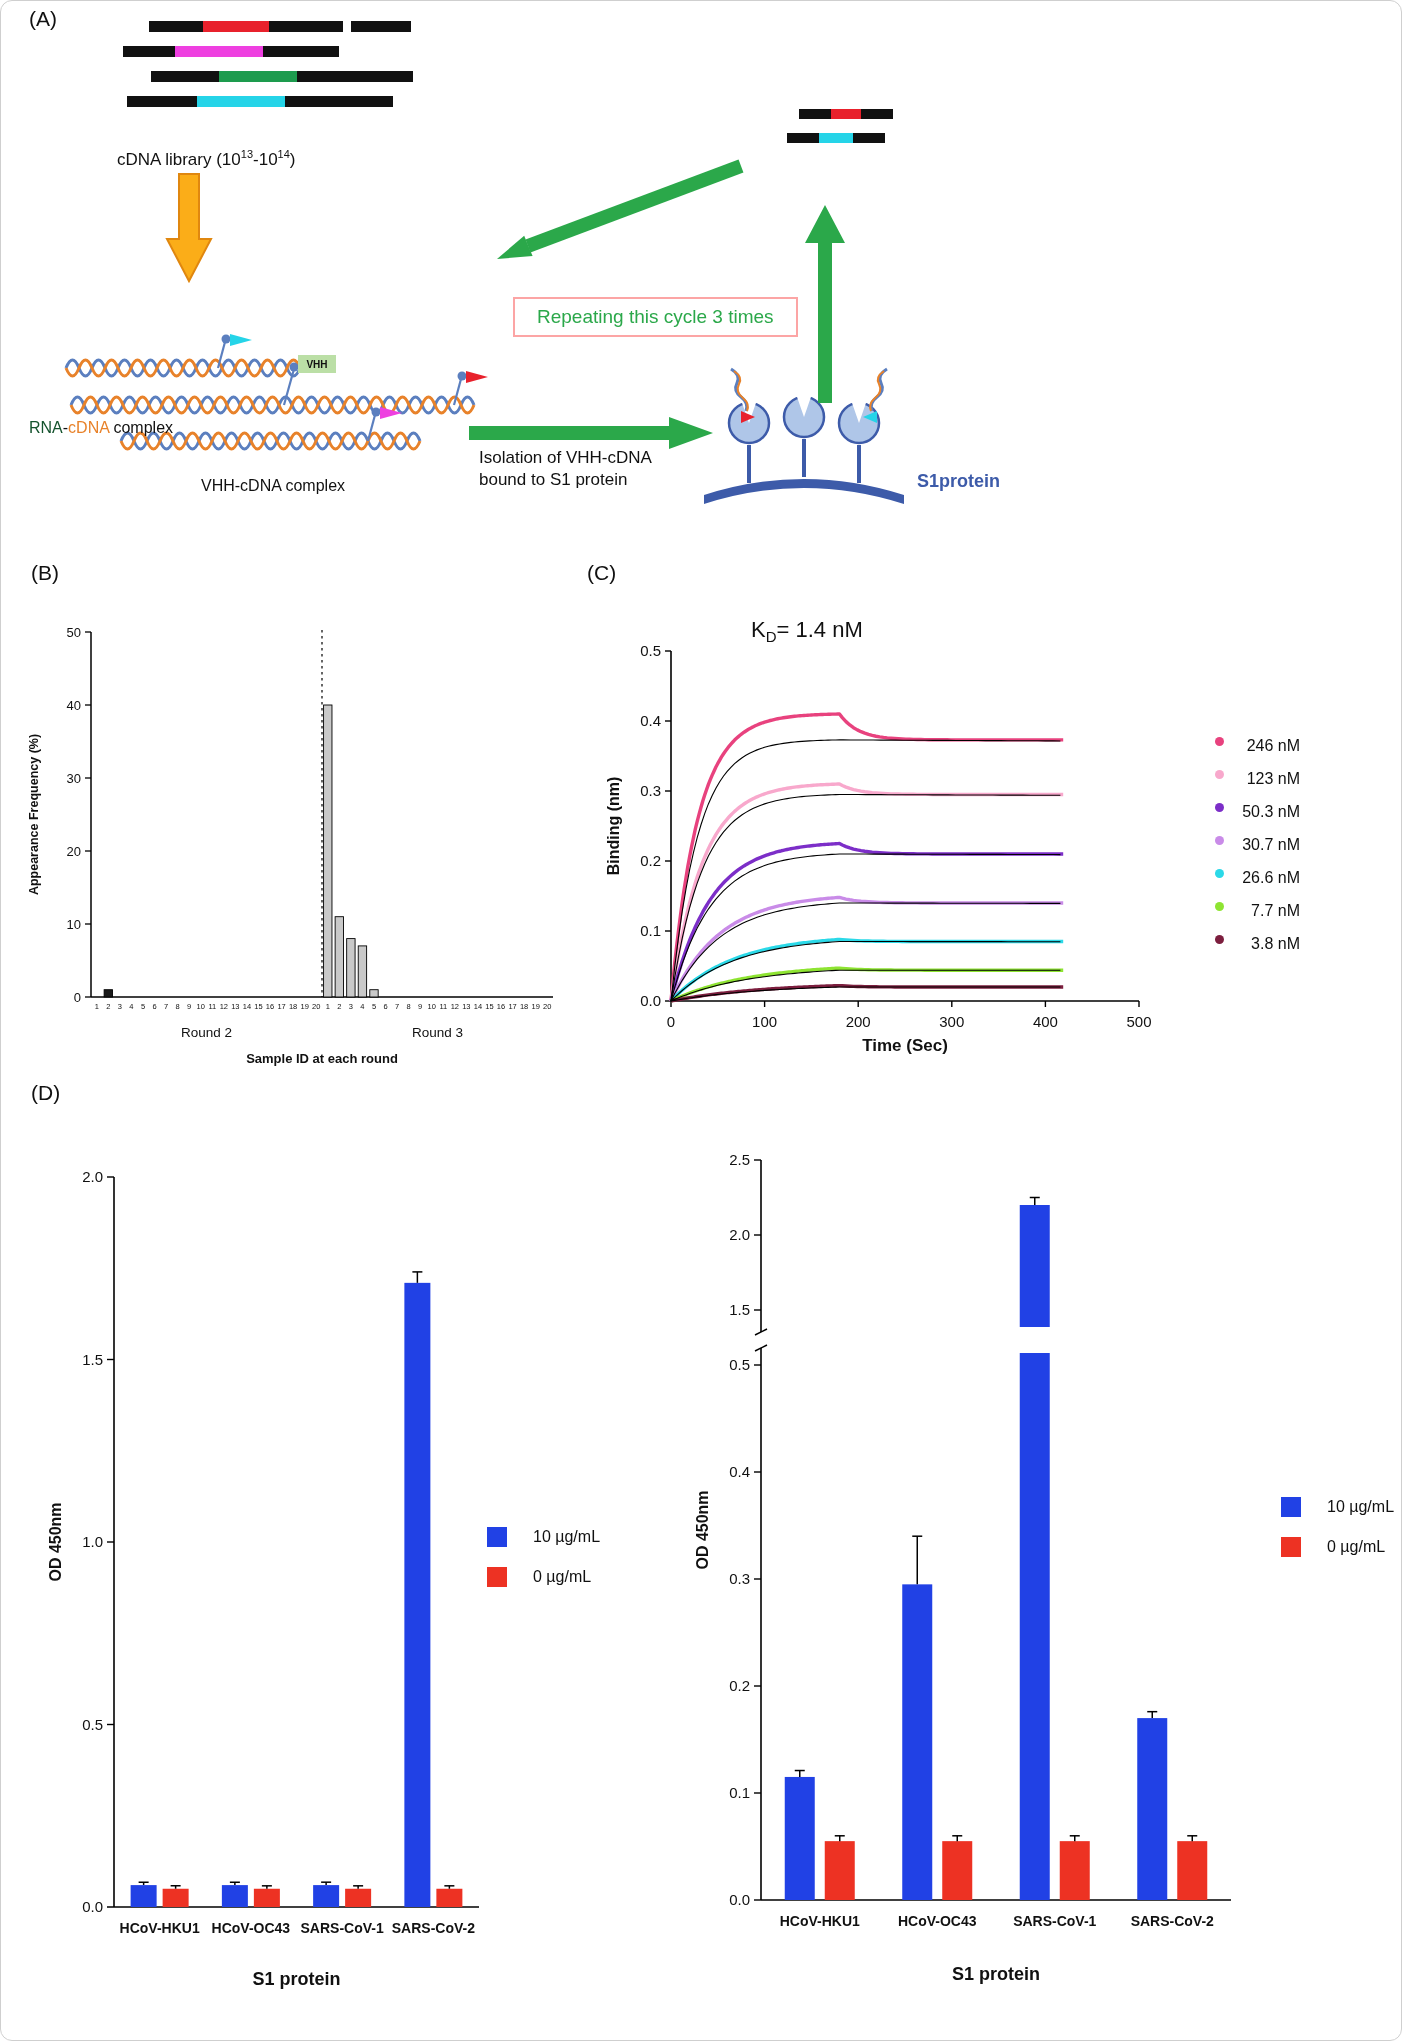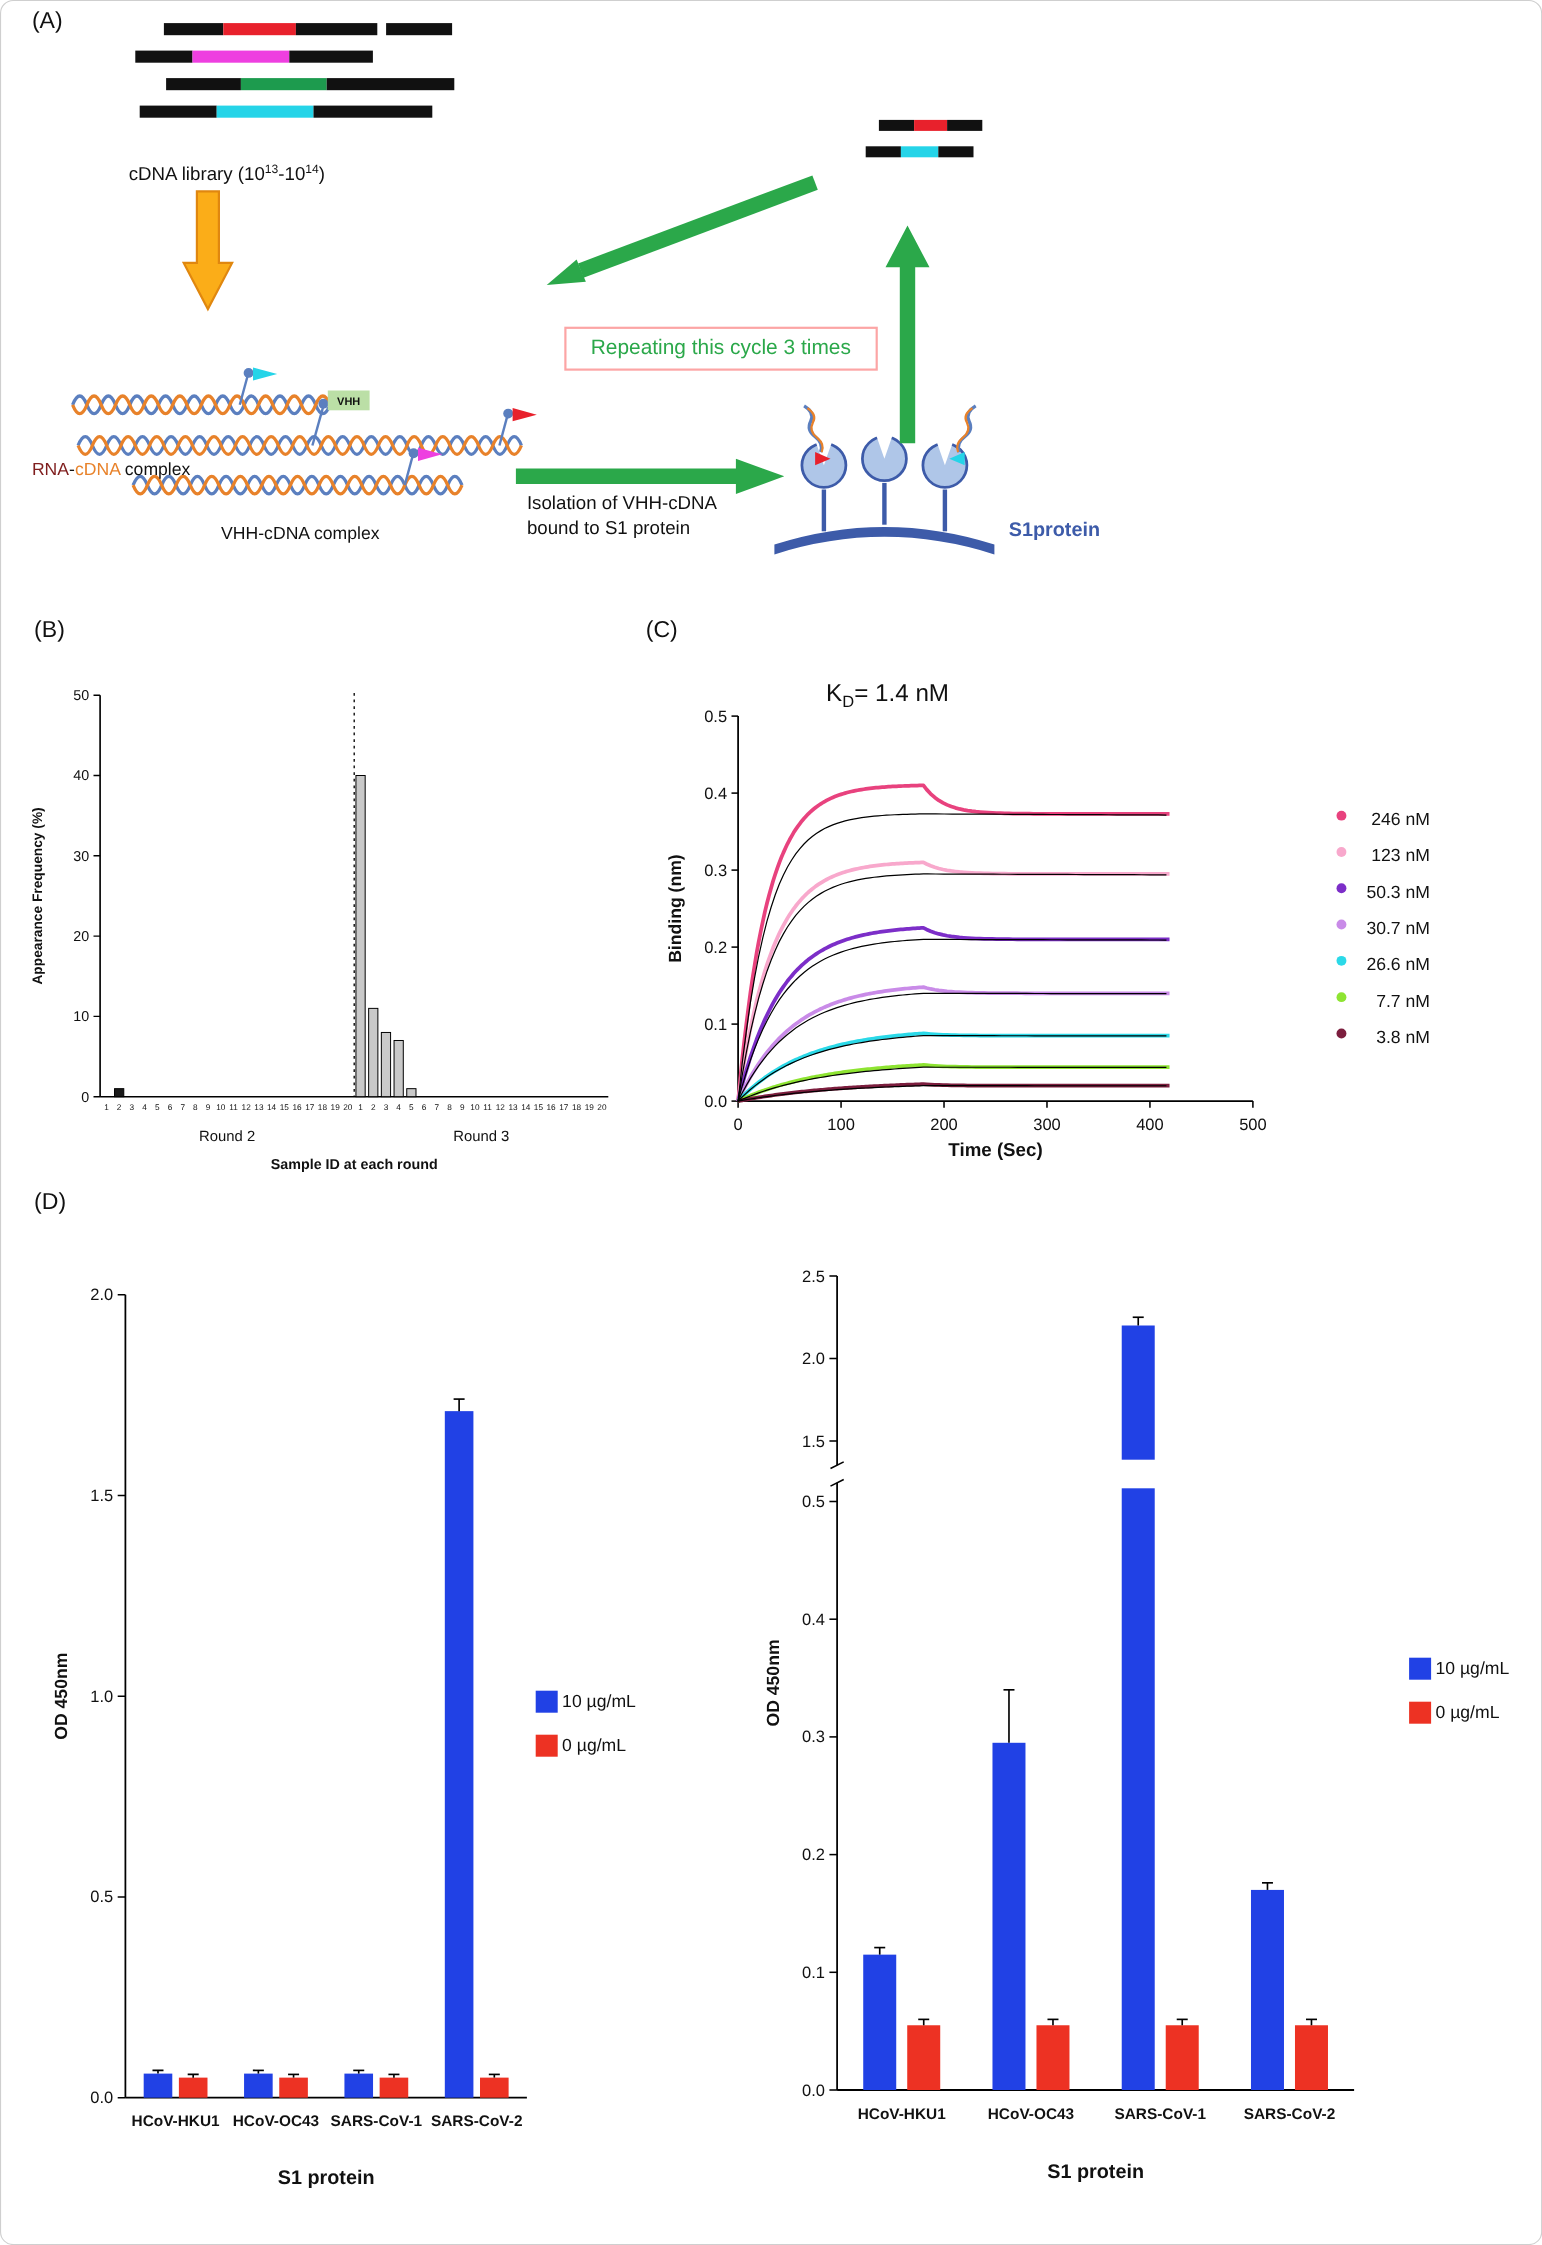--- a/index.html
+++ b/index.html
@@ -2,31 +2,31 @@
 <html><head>
 <meta charset="utf-8">
 <style>
   html,body{margin:0;padding:0;background:#ffffff;}
   .page{position:relative;width:1402px;height:2041px;background:#fff;
         font-family:"Liberation Sans",sans-serif;color:#111;overflow:hidden;
         border:1px solid #cfcfcf;border-radius:12px;box-sizing:border-box;}
   .abs{position:absolute;}
   .panel-label{font-size:21px;}
   .t17{font-size:17px;line-height:1.32;}
-  .blue{color:#7f1d1d;margin-top:33px;}
+  .blue{color:#14532d;margin-top:33px;}
   .orange{color:#E8822A;}
   sup{font-size:11px;}
   .repeat-box{border:2px solid #fca5a5;color:#2BA84A;font-size:19px;padding:7px 22px;white-space:nowrap;}
   .s1label{color:#3D5BA9;font-weight:bold;font-size:18px;}
   .kd-title{font-size:22px;}
   .kd-title sub{font-size:15px;}
   .lg-row{display:flex;height:33px;gap:10px;}
   .lg-dot{width:9px;height:9px;border-radius:50%;flex:0 0 auto;}
   .lg-label{font-size:16px;width:66px;text-align:right;white-space:nowrap;}
-  .lgd-row{display:flex;align-items:flex-end;height:40px;gap:4px;}
+  .lgd-row{display:flex;align-items:center;height:40px;gap:26px;}
   .lgd-sq{width:20px;height:20px;flex:0 0 auto;}
   .lgd-label{font-size:16px;white-space:nowrap;}
   svg{overflow:visible;}
   svg text{font-family:"Liberation Sans",sans-serif;fill:#111;}
 </style>
 </head>
 <body>
 
 <div class="page">
 

